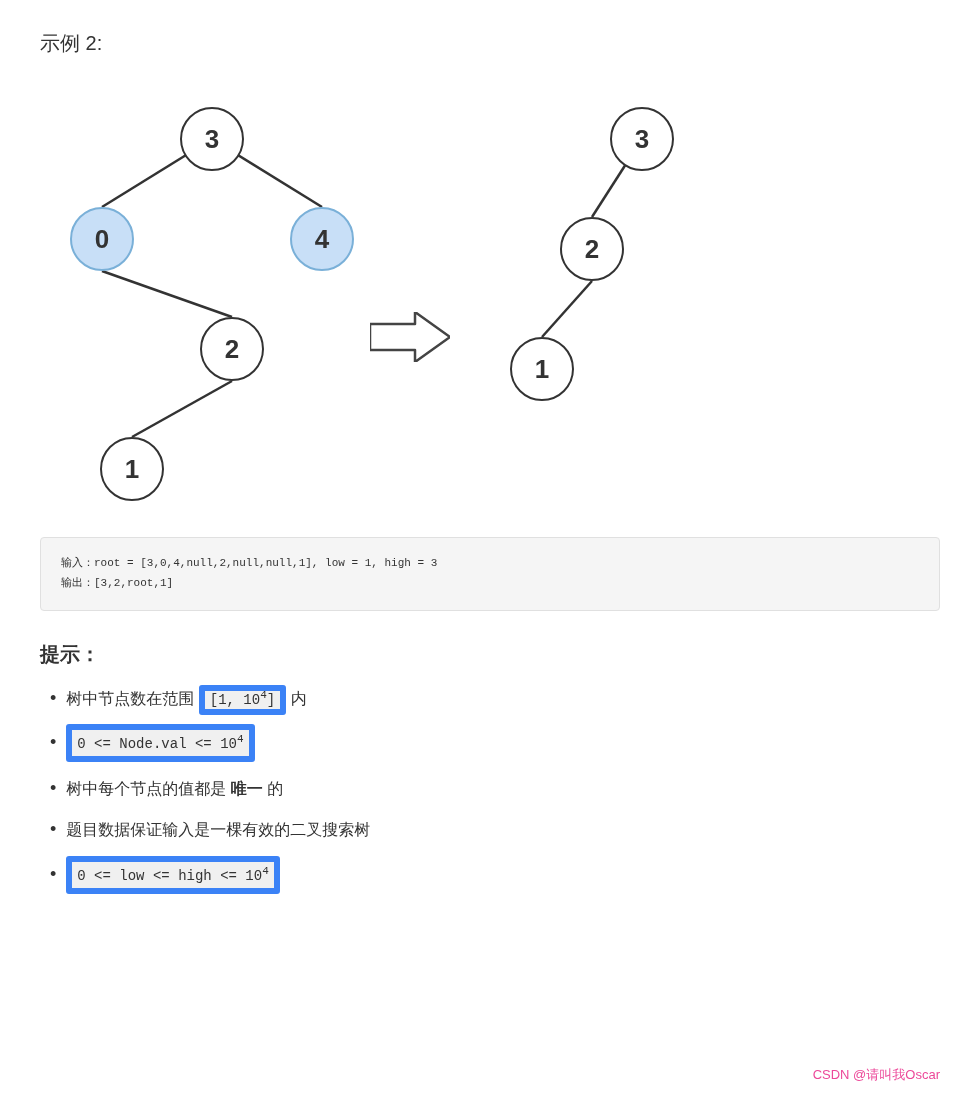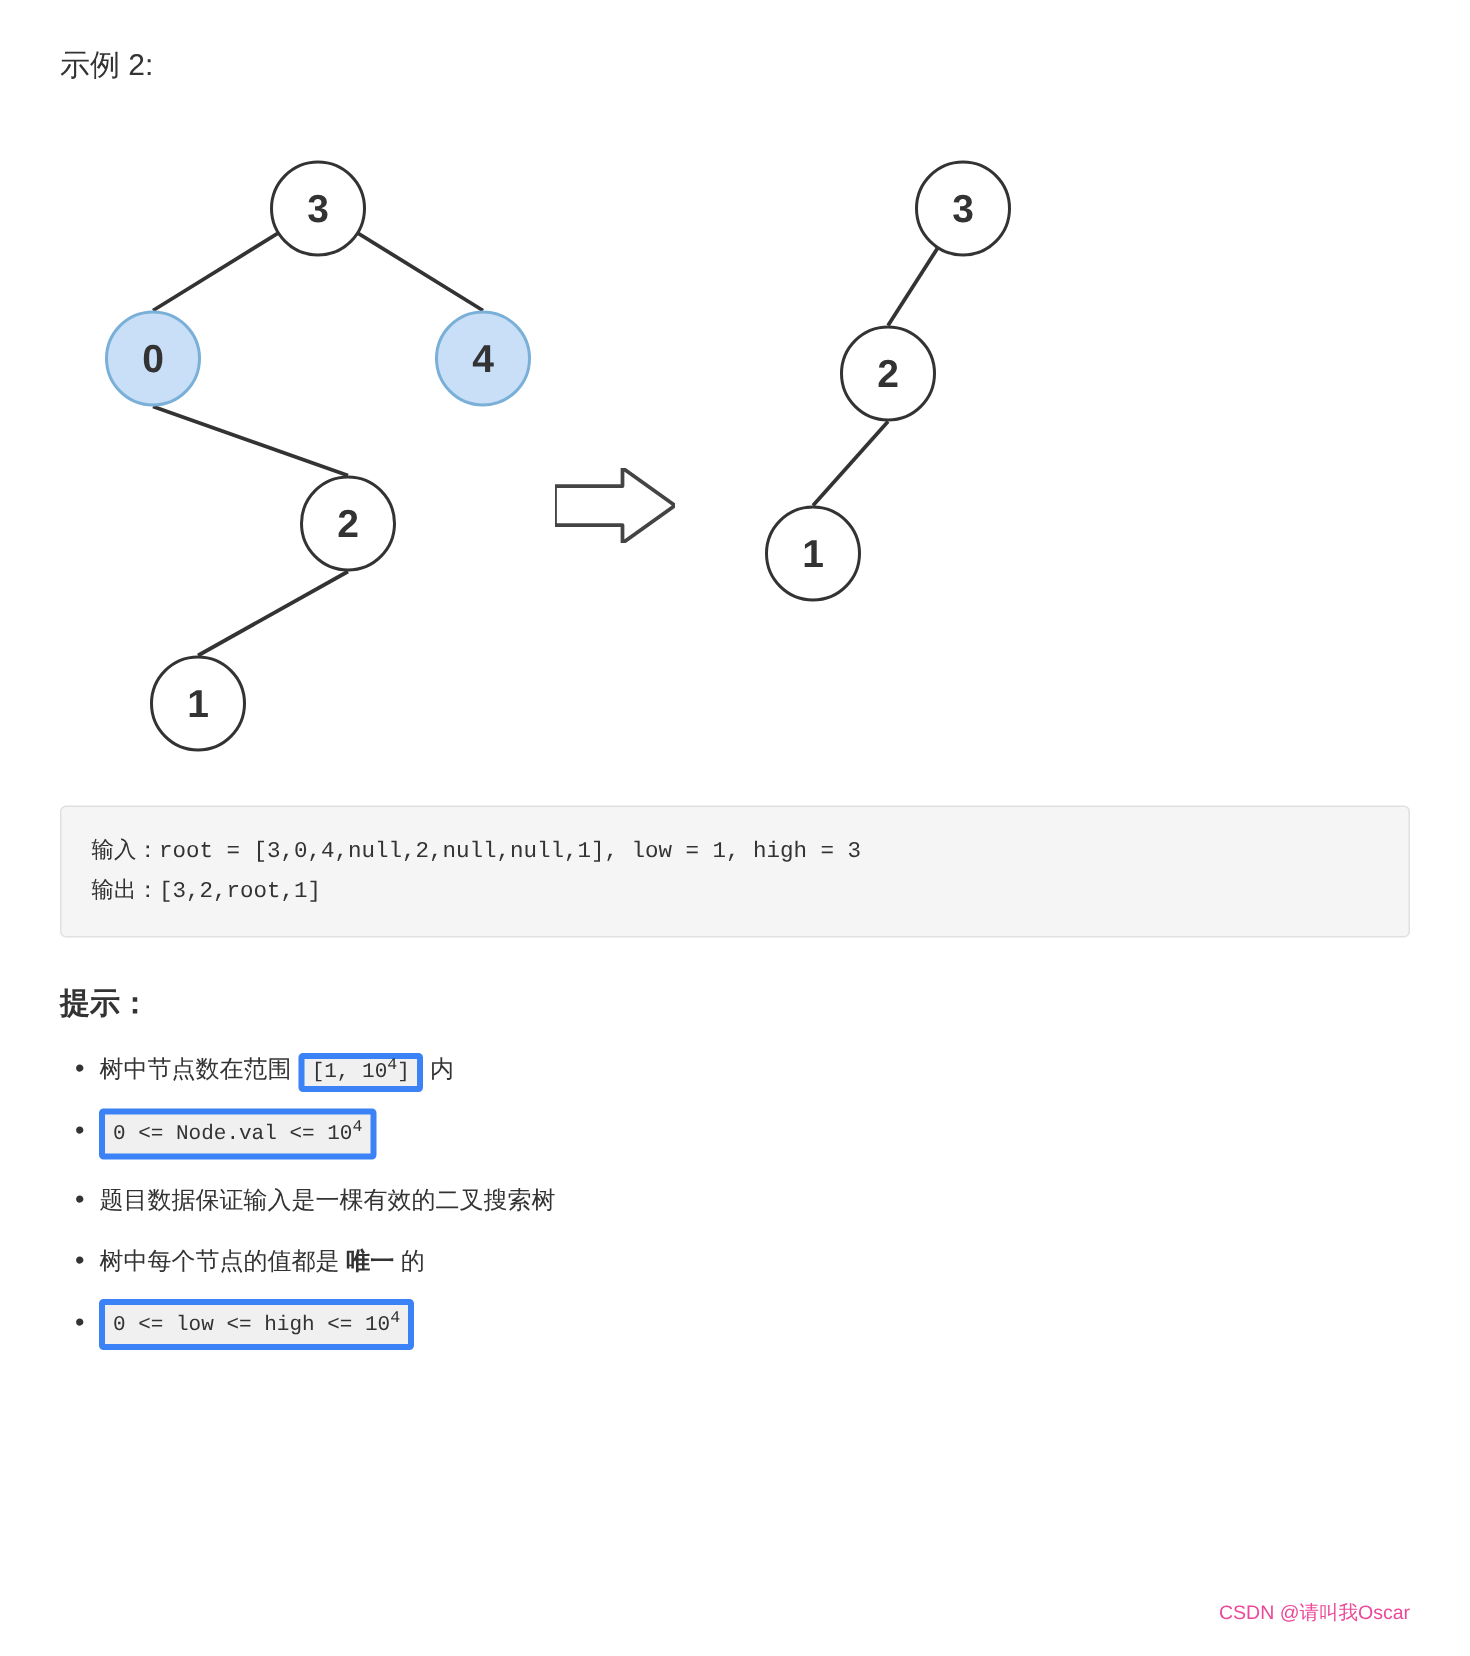--- a/index.html
+++ b/index.html
@@ -75,21 +75,21 @@
       z-index: 1;
     }
 
     .code-block {
       background: #f5f5f5;
       border: 1px solid #e0e0e0;
       border-radius: 4px;
       padding: 16px 20px;
       margin-bottom: 30px;
       font-family: "Courier New", Courier, monospace;
-      font-size: 15px;
+      font-size: 11px;
       line-height: 1.8;
       color: #333;
     }
 
     .hints-section {
       margin-top: 16px;
     }
 
     .hints-title {
       font-size: 20px;
@@ -113,21 +113,21 @@
     .hints-list li::before {
       content: "•";
       margin-right: 10px;
       font-size: 18px;
       flex-shrink: 0;
     }
 
     .inline-code {
       font-family: "Courier New", Courier, monospace;
       background: #f0f0f0;
-      border: 4px solid #3b82f6;
+      border: 6px solid #3b82f6;
       border-radius: 3px;
       padding: 1px 5px;
       font-size: 14px;
     }
 
     .bold-text {
       font-weight: bold;
     }
 
     sup {
@@ -210,24 +210,24 @@
 <div class="hints-section">
   <div class="hints-title">提示：</div>
   <ul class="hints-list">
     <li>
       <span>树中节点数在范围 <span class="inline-code">[1, 10<sup>4</sup>]</span> 内</span>
     </li>
     <li>
       <span class="inline-code">0 &lt;= Node.val &lt;= 10<sup>4</sup></span>
     </li>
     <li>
+      <span>树中每个节点的值都是 <span class="bold-text">唯一</span> 的</span>
+    </li>
+    <li>
       <span>题目数据保证输入是一棵有效的二叉搜索树</span>
-    </li>
-    <li>
-      <span>树中每个节点的值都是 <span class="bold-text">唯一</span> 的</span>
     </li>
     <li>
       <span class="inline-code">0 &lt;= low &lt;= high &lt;= 10<sup>4</sup></span>
     </li>
   </ul>
 </div>
 
 <div class="footer-text">CSDN @请叫我Oscar</div>
 
 </body></html>

